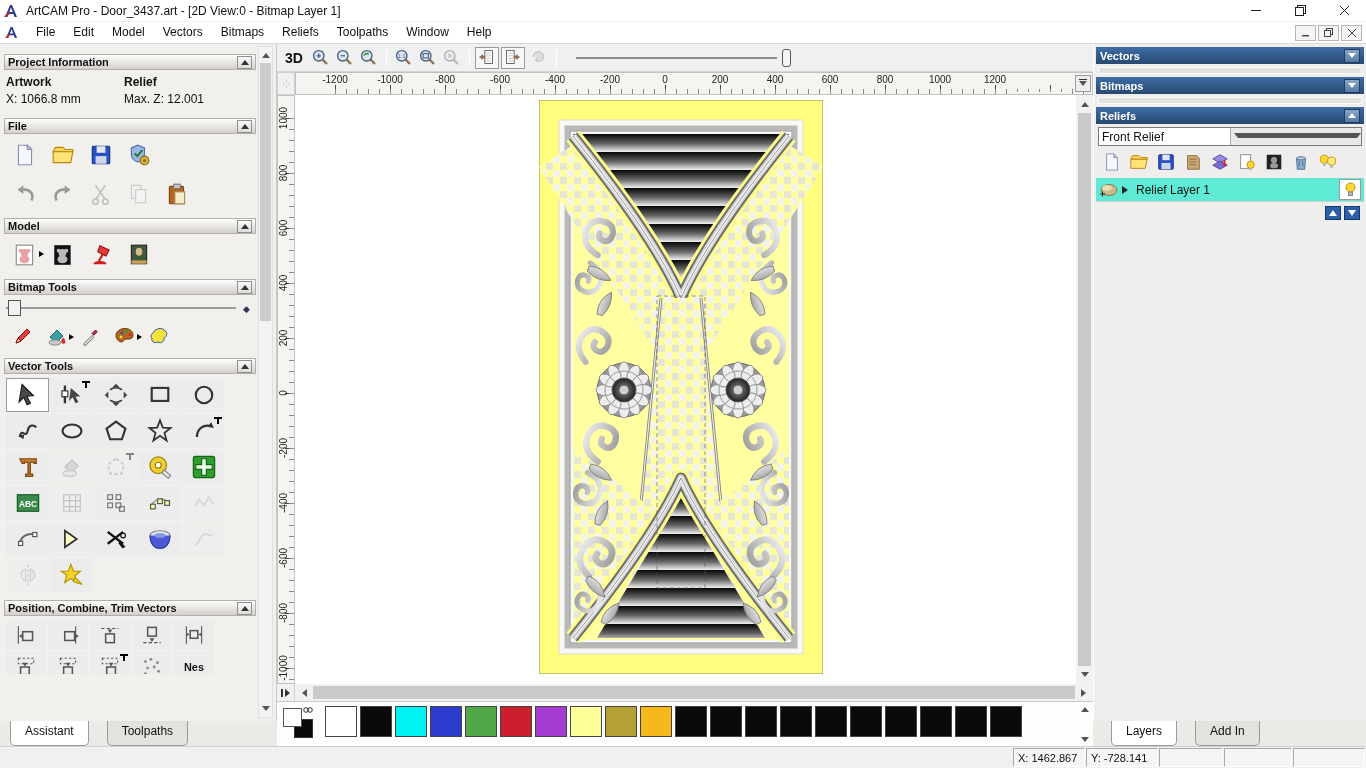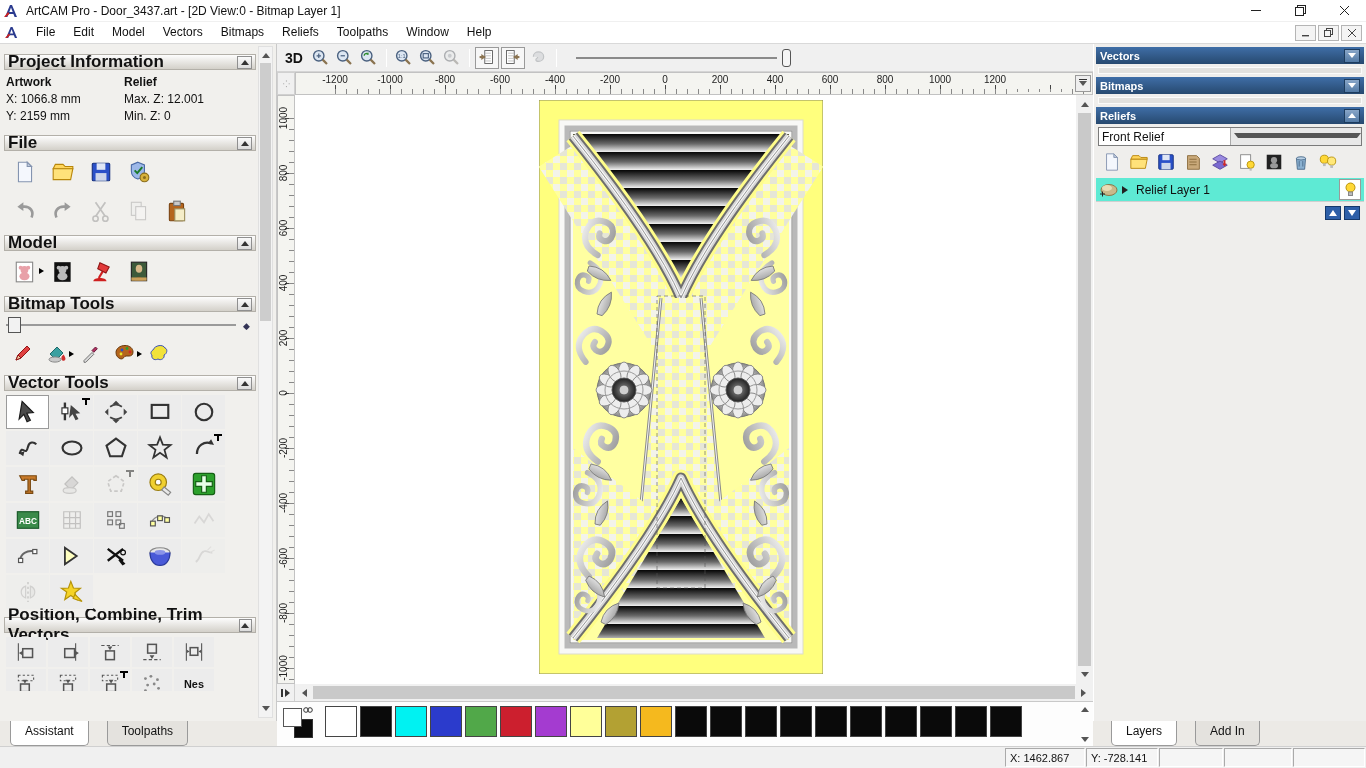--- a/index.html
+++ b/index.html
@@ -19,21 +19,21 @@
 .mdib{width:21px;height:16px;border:1px solid #b5b5b5;background:#f4f4f4;margin-left:2px;display:flex;align-items:center;justify-content:center;font-size:9px;color:#444}
 
 #main{position:absolute;left:0;top:44px;width:1366px;height:702px;display:flex}
 
 #leftcol{position:relative;width:277px;height:702px;background:#f1f0ed;border-right:1px solid #c9c9c9}
 #leftpanel{position:absolute;left:0;top:0;width:258px;height:676px;overflow:hidden;padding:4px 2px 0 4px}
 #leftscroll{position:absolute;right:3px;top:2px;width:15px;height:672px;background:#f3f3f3;border:1px solid #e0e0e0}
 .sb-arrow{position:absolute;left:0;width:13px;height:15px;display:flex;align-items:center;justify-content:center}
 .sb-thumb{position:absolute;left:1px;width:11px;background:#cdcdcd}
 .sechead{height:16px;background:linear-gradient(#fdfdfd,#d3d0c9);border:1px solid #b3b0a9;display:flex;align-items:center;padding:0 3px;margin-top:6px}
-.sechead b{font-size:17px}
+.sechead b{font-size:11px}
 .sechead .collbtn{margin-left:auto;width:15px;height:13px;background:linear-gradient(#fafafa,#dcdcdc);border:1px solid #8f8f8f;display:flex;align-items:center;justify-content:center}
 .tri-up-s{width:0;height:0;border:4px solid transparent;border-bottom:5px solid #333;margin-top:-3px}
 #projinfo{padding:4px 2px;font-size:12px;line-height:17px}
 #projinfo .cols{display:flex}
 #projinfo .c1{width:118px}
 .iconrow{display:flex;align-items:center;padding:5px 0 2px 2px}
 .tbtn{position:relative;width:38px;height:32px;display:flex;align-items:center;justify-content:center}
 .tbtn svg{width:24px;height:24px}
 .small .tbtn{width:34px;height:28px}
 .small .tbtn svg{width:22px;height:22px}
@@ -207,24 +207,20 @@
         </div>
         <div id="projinfo">
           <div class="cols">
               <div class="c1"><b>Artwork</b></div>
               <div><b>Relief</b></div>
             </div>
           <div class="cols">
               <div class="c1">X: 1066.8 mm</div>
               <div>Max. Z: 12.001</div>
             </div>
-          <div class="cols">
-              <div class="c1">Y: 2159 mm</div>
-              <div>Min. Z: 0</div>
-            </div>
         </div>
 
         <div class="sechead">
           <b>File</b>
           <span class="collbtn">
               <span class="tri-up-s"></span>
             </span>
         </div>
         <div class="iconrow">
             <div class="tbtn">
@@ -1091,19 +1087,19 @@
       </div>
       <div id="righttabs">
           <span class="tab active">Layers</span>
           <span class="tab">Add In</span>
         </div>
     </div>
   </div>
 
   <div id="statusbar">
     <div class="scell flex"></div>
-    <div class="scell" style="width:80px">X: 1462.867</div>
+    <div class="scell" style="width:72px">X: 1462.867</div>
     <div class="scell" style="width:72px">Y: -728.141</div>
     <div class="scell" style="width:64px"></div>
     <div class="scell" style="width:68px"></div>
     <div class="scell" style="width:72px"></div>
   </div>
 </div>
 
 </body></html>

